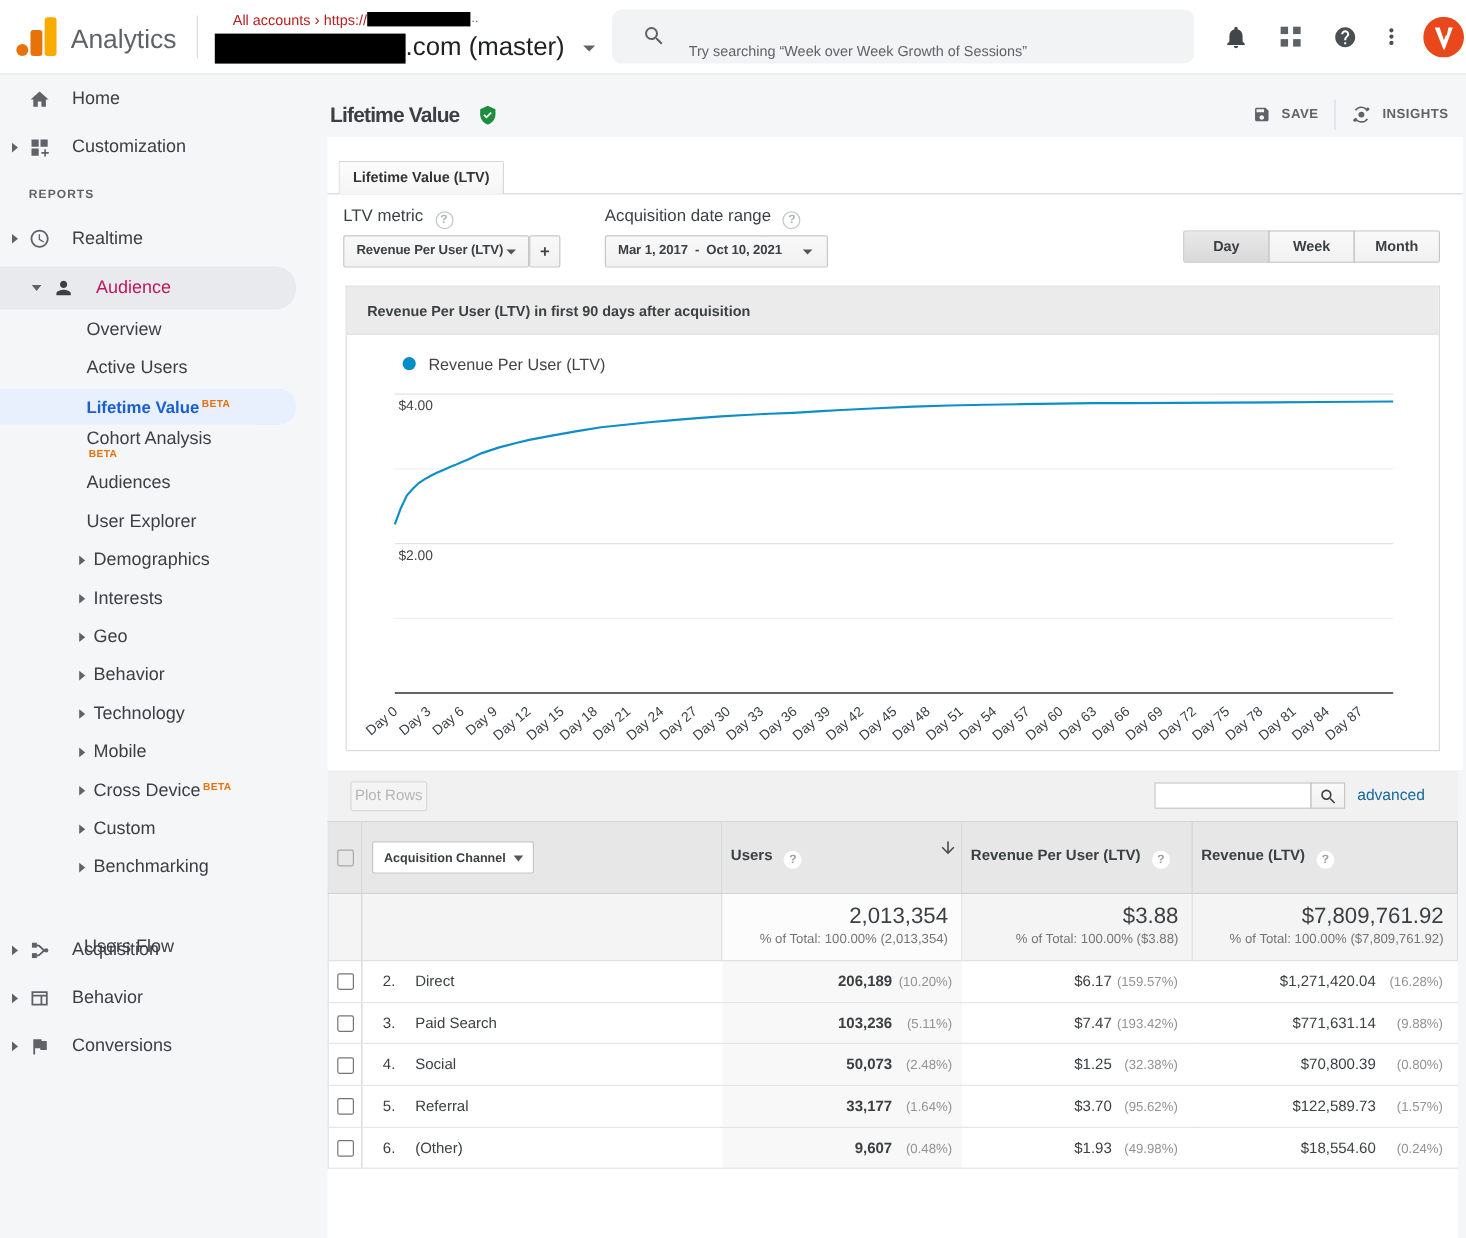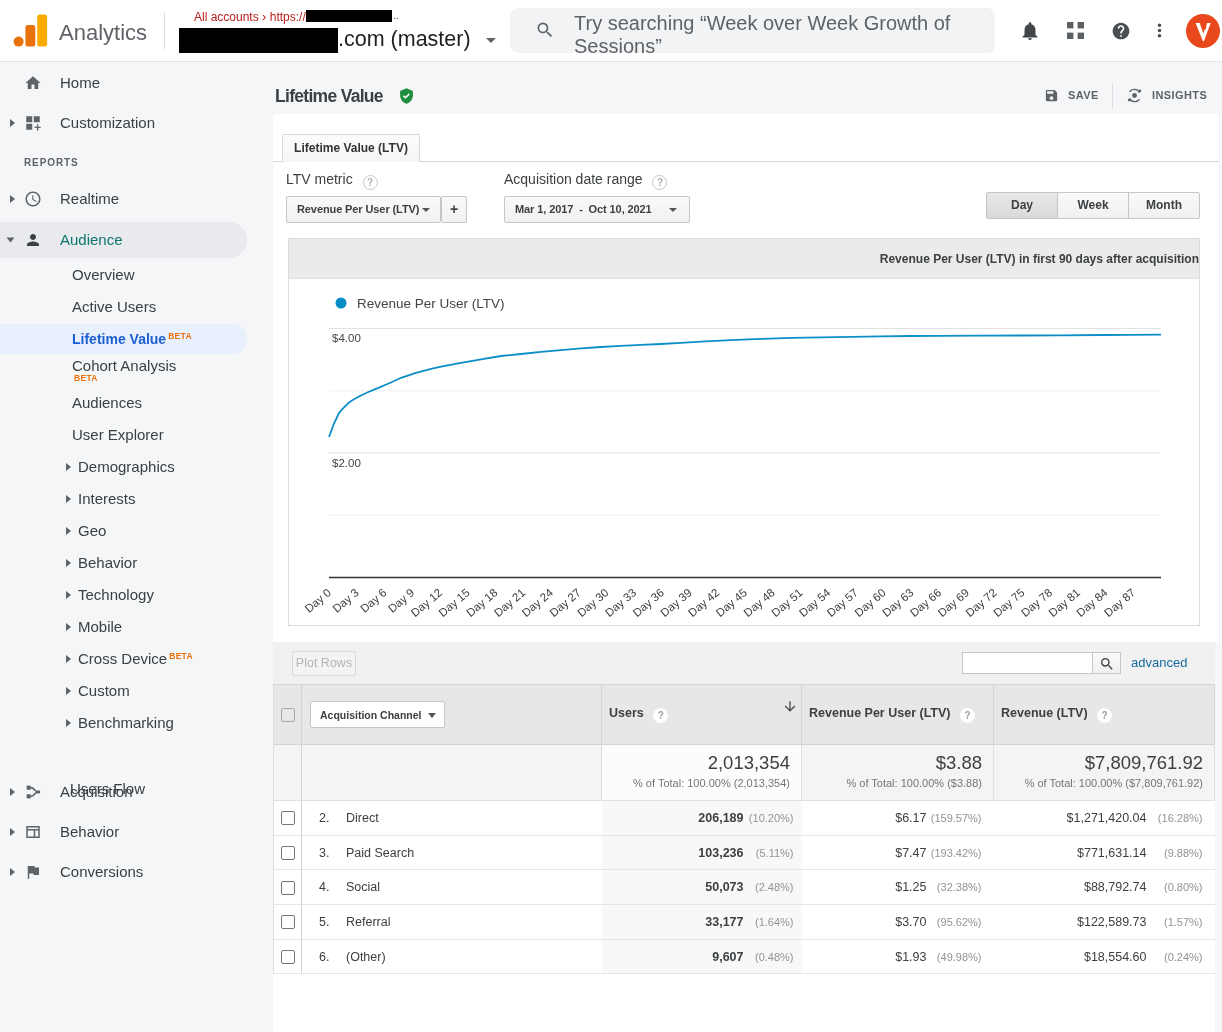--- a/index.html
+++ b/index.html
@@ -10,21 +10,21 @@
 
 #hdr { position:absolute; left:0; top:0; width:1222px; height:62px; background:#fff; border-bottom:1px solid #e4e6e8; z-index:50; }
 #logo-txt { position:absolute; left:59px; top:20px; font-size:22px; color:#5f6368; }
 #acct-line1 { position:absolute; left:182px; top:9px; font-size:12px; color:#b91c1c;margin-left:12px; }
 #redact1 { position:absolute; left:306px; top:10px; width:86px; height:12px; background:#000; }
 #redact1b { position:absolute; left:393px; top:10px; font-size:10px; color:#5f6368; }
 #redact2 { position:absolute; left:179px; top:28px; width:159px; height:25px; background:#000; }
 #acct-line2 { position:absolute; left:338px; top:27px; font-size:21.5px; color:#202124; }
 #hdr-divider { position:absolute; left:164px; top:13px; width:1px; height:36px; background:#dadce0; }
 #searchpill { position:absolute; left:510px; top:8px; width:485px; height:45px; background:#f1f3f4; border-radius:8px; }
-#searchpill .stxt { position:absolute; left:64px; top:4px; font-size:20px; color:#5f6368; }
+#searchpill .stxt { position:absolute; left:64px; top:28px; font-size:12px; color:#5f6368; }
 .hicon { position:absolute; top:20px; }
 
 
 .nav-item { position:absolute; left:0; width:247px; height:26px; line-height:26px; font-size:15px; color:#3c4043; white-space:nowrap; }
 .nav-icon { position:absolute; left:24px; top:4px; }
 .nav-arrow { position:absolute; left:10px; top:9px; width:0; height:0; border-left:5px solid #5f6368; border-top:4px solid transparent; border-bottom:4px solid transparent; }
 .nav-lab { position:absolute; left:60px; }
 .sub-lab { position:absolute; left:72px; }
 .sub-arrow { position:absolute; left:66px; top:9px; width:0; height:0; border-left:5px solid #5f6368; border-top:4px solid transparent; border-bottom:4px solid transparent; }
 .sub-lab2 { position:absolute; left:78px; }
@@ -48,21 +48,21 @@
 .caret { position:absolute; top:11px; width:0; height:0; border-top:4px solid #555; border-left:4px solid transparent; border-right:4px solid transparent; }
 #plusbtn { position:absolute; left:168px; top:82px; width:26px; height:27px; background:linear-gradient(#f9f9f9,#f1f1f1); border:1px solid #c6c6c6; border-radius:2px; font-size:14px; font-weight:bold; color:#444; text-align:center; line-height:25px; }
 #seg { position:absolute; left:713px; top:78px; width:214px; height:27px; }
 .segbtn { position:absolute; top:0; width:72px; height:27px; border:1px solid #c6c6c6; font-size:12px; font-weight:bold; color:#3c4043; text-align:center; line-height:25px; background:linear-gradient(#f9f9f9,#f1f1f1); }
 #seg-day { left:0; background:linear-gradient(#e8e8e8,#d9d9d9); border-radius:2px 0 0 2px; }
 #seg-week { left:71px; }
 #seg-month { left:142px; border-radius:0 2px 2px 0; }
 
 
 #chartpanel { position:absolute; left:15px; top:124px; width:912px; height:388px; border:1px solid #dcdcdc; background:#fff; }
-#chart-hdr { position:absolute; left:0; top:0; width:910px; height:40px; background:#ebebeb; border-bottom:1px solid #e0e0e0; font-size:12px; font-weight:bold; color:#3c4043; line-height:40px; padding-left:17px;text-align:right; }
+#chart-hdr { position:absolute; left:0; top:0; width:910px; height:40px; background:#ebebeb; border-bottom:1px solid #e0e0e0; font-size:12px; font-weight:bold; color:#3c4043; line-height:40px; padding-left:17px; }
 
 
 #tablesec { position:absolute; left:273px; top:642px; width:942px; height:390px; background:#fff; }
 #toolbar { position:relative; width:942px; height:42px; background:#f1f1f1; }
 #plotrows { position:absolute; left:19px; top:9px; width:64px; height:25px; background:#f4f4f4; border:1px solid #d9d9d9; border-radius:2px; font-size:12.5px; color:#b5b5b5; text-align:center; line-height:23px; }
 #tsearch { position:absolute; left:689px; top:10px; width:131px; height:22px; background:#fff; border:1px solid #c6c6c6; }
 #tsearchbtn { position:absolute; left:819px; top:10px; width:29px; height:22px; background:linear-gradient(#fafafa,#f0f0f0); border:1px solid #c6c6c6; }
 #advanced { position:absolute; left:858px; top:13px; font-size:13px; color:#15699e; }
 table { border-collapse:collapse; table-layout:fixed; width:942px; }
 col.c-chk{width:28px;} col.c-dim{width:300px;} col.c-users{width:200px;} col.c-rpu{width:192px;} col.c-rev{width:221px;}
@@ -139,21 +139,21 @@
   </div>
   <div id="reports-lab">REPORTS</div>
   <div class="nav-item" style="top:186px; width:247px;">
     <div class="nav-arrow"></div>
     <svg class="nav-icon" width="18" height="18" viewBox="0 0 24 24">
         <path fill="#5f6368" d="M11.99 2C6.47 2 2 6.48 2 12s4.47 10 9.99 10C17.52 22 22 17.52 22 12S17.52 2 11.99 2zM12 20c-4.42 0-8-3.58-8-8s3.58-8 8-8 8 3.58 8 8-3.58 8-8 8zm.5-13H11v6l5.25 3.15.75-1.23-4.5-2.67z"></path>
       </svg>
     <span class="nav-lab">Realtime</span>
   </div>
   <div id="aud-pill"></div>
-  <div class="nav-item" style="top:227px; width:247px; color:#0f766e;">
+  <div class="nav-item" style="top:227px; width:247px; color:#be185d;margin-left:20px;">
     <div class="nav-arrow" style="transform:rotate(90deg); left:8px;"></div>
     <svg class="nav-icon" width="18" height="18" viewBox="0 0 24 24">
         <path fill="#3c4043" d="M12 12c2.21 0 4-1.79 4-4s-1.79-4-4-4-4 1.79-4 4 1.79 4 4 4zm0 2c-2.67 0-8 1.34-8 4v2h16v-2c0-2.66-5.33-4-8-4z"></path>
       </svg>
     <span class="nav-lab">Audience</span>
   </div>
   <div class="nav-item" style="top:262px;">
       <span class="sub-lab">Overview</span>
     </div>
   <div class="nav-item" style="top:294px;">
@@ -378,21 +378,21 @@
           <td style="padding-left:17px;"><span style="display:inline-block;width:27px;">3.</span>Paid Search</td>
           <td class="num sorted" style="padding-right:8px;"><b>103,236</b><span class="pct pw-u">(5.11%)</span></td>
           <td class="num"><span class="rowval">$7.47</span><span class="pct pw-r">(193.42%)</span></td>
           <td class="num"><span class="rowval">$771,631.14</span><span class="pct pw-v">(9.88%)</span></td>
         </tr>
         <tr class="datarow">
           <td class="chkcell"><span class="cb"></span></td>
           <td style="padding-left:17px;"><span style="display:inline-block;width:27px;">4.</span>Social</td>
           <td class="num sorted" style="padding-right:8px;"><b>50,073</b><span class="pct pw-u">(2.48%)</span></td>
           <td class="num"><span class="rowval">$1.25</span><span class="pct pw-r">(32.38%)</span></td>
-          <td class="num"><span class="rowval">$88,792.74</span><span class="pct pw-v">(0.80%)</span></td>
+          <td class="num"><span class="rowval">$70,800.39</span><span class="pct pw-v">(0.80%)</span></td>
         </tr>
         <tr class="datarow">
           <td class="chkcell"><span class="cb"></span></td>
           <td style="padding-left:17px;"><span style="display:inline-block;width:27px;">5.</span>Referral</td>
           <td class="num sorted" style="padding-right:8px;"><b>33,177</b><span class="pct pw-u">(1.64%)</span></td>
           <td class="num"><span class="rowval">$3.70</span><span class="pct pw-r">(95.62%)</span></td>
           <td class="num"><span class="rowval">$122,589.73</span><span class="pct pw-v">(1.57%)</span></td>
         </tr>
         <tr class="datarow">
           <td class="chkcell"><span class="cb"></span></td>

